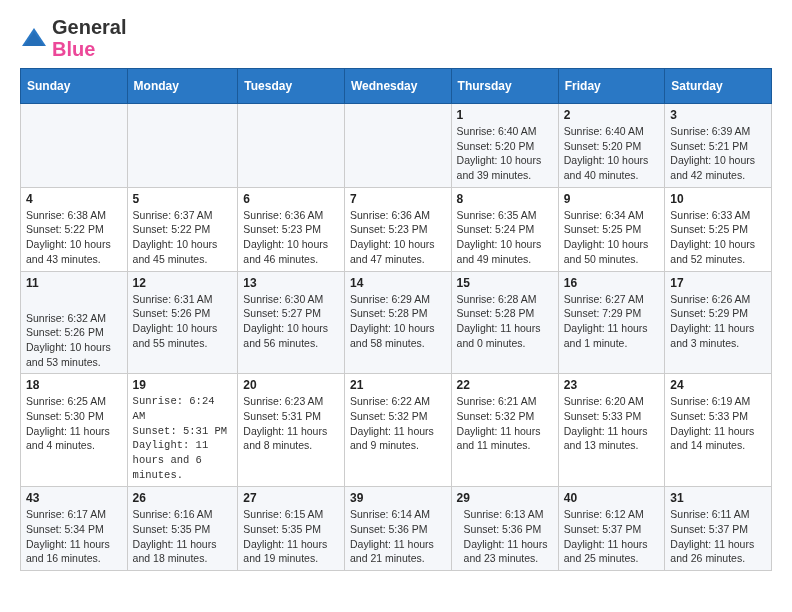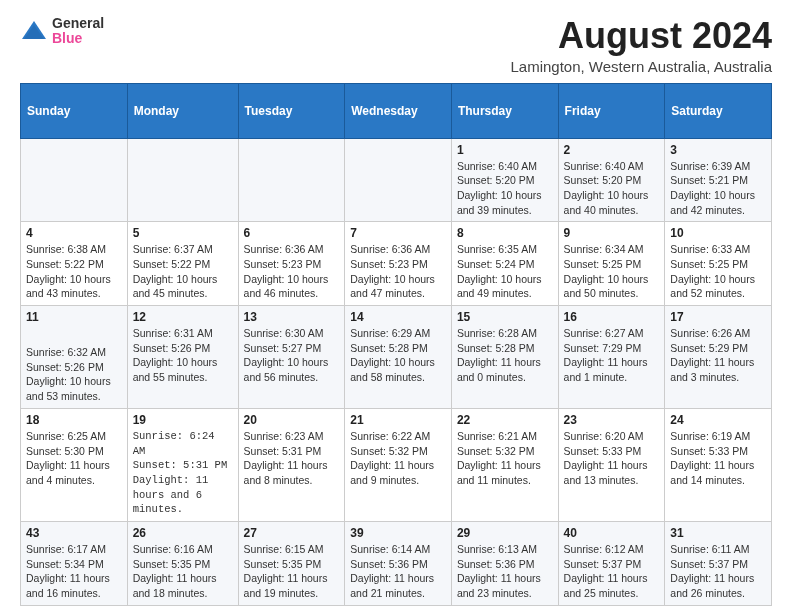--- a/index.html
+++ b/index.html
@@ -15,21 +15,21 @@
       align-items: flex-start;
       justify-content: space-between;
       margin-bottom: 8px;
     }
     .logo {
       display: flex;
       align-items: center;
       gap: 4px;
     }
     .logo-text {
-      font-size: 14px;
+      font-size: 20px;
       font-weight: bold;
       line-height: 1.1;
     }
     .logo-general { color: #333; }
     .logo-blue { color: #ec4899; }
     .logo-icon {
       width: 28px;
       height: 28px;
     }
     .title-block {
@@ -49,21 +49,21 @@
     .calendar {
       width: 100%;
       border-collapse: collapse;
       margin-top: 8px;
       font-size: 11px;
     }
     .calendar thead tr th {
       background-color: #2a78c5;
       color: #fff;
       text-align: left;
-      padding: 20px 6px;
+      padding: 10px 6px;
       font-size: 12px;
       font-weight: bold;
       border: 1px solid #1a5a9a;
     }
     .calendar tbody tr td {
       border: 1px solid #ccc;
       vertical-align: top;
       padding: 4px 5px;
       min-width: 100px;
       min-height: 70px;
@@ -97,24 +97,20 @@
   <div class="logo">
     <svg class="logo-icon" viewBox="0 0 28 28" xmlns="http://www.w3.org/2000/svg">
       <polygon points="14,4 26,22 2,22" fill="#2a78c5"></polygon>
       <polygon points="14,8 24,22 4,22" fill="#1a5a9a" opacity="0.3"></polygon>
     </svg>
     <div class="logo-text">
       <div class="logo-general">General</div>
       <div class="logo-blue">Blue</div>
     </div>
   </div>
-  <div class="title-block">
-    <div class="month-year">August 2024</div>
-    <div class="location">Lamington, Western Australia, Australia</div>
-  </div>
 </div>
 
 <table class="calendar">
   <thead>
     <tr>
     <th>Sunday</th>
         <th>Monday</th>
         <th>Tuesday</th>
         <th>Wednesday</th>
         <th>Thursday</th>
@@ -299,21 +295,21 @@
 Daylight: 11 hours and 19 minutes.</div>
         </td>
         <td>
           <div class="day-number">39</div>
           <div class="day-info" style="white-space: pre-line;">Sunrise: 6:14 AM
 Sunset: 5:36 PM
 Daylight: 11 hours and 21 minutes.</div>
         </td>
         <td>
           <div class="day-number">29</div>
-          <div class="day-info" style="white-space: pre-line;">Sunrise: 6:13 AM
+          <div class="day-info" style="white-space: pre-line; margin-left: 7px;">Sunrise: 6:13 AM
 Sunset: 5:36 PM
 Daylight: 11 hours and 23 minutes.</div>
         </td>
         <td>
           <div class="day-number">40</div>
           <div class="day-info" style="white-space: pre-line;">Sunrise: 6:12 AM
 Sunset: 5:37 PM
 Daylight: 11 hours and 25 minutes.</div>
         </td>
         <td>

